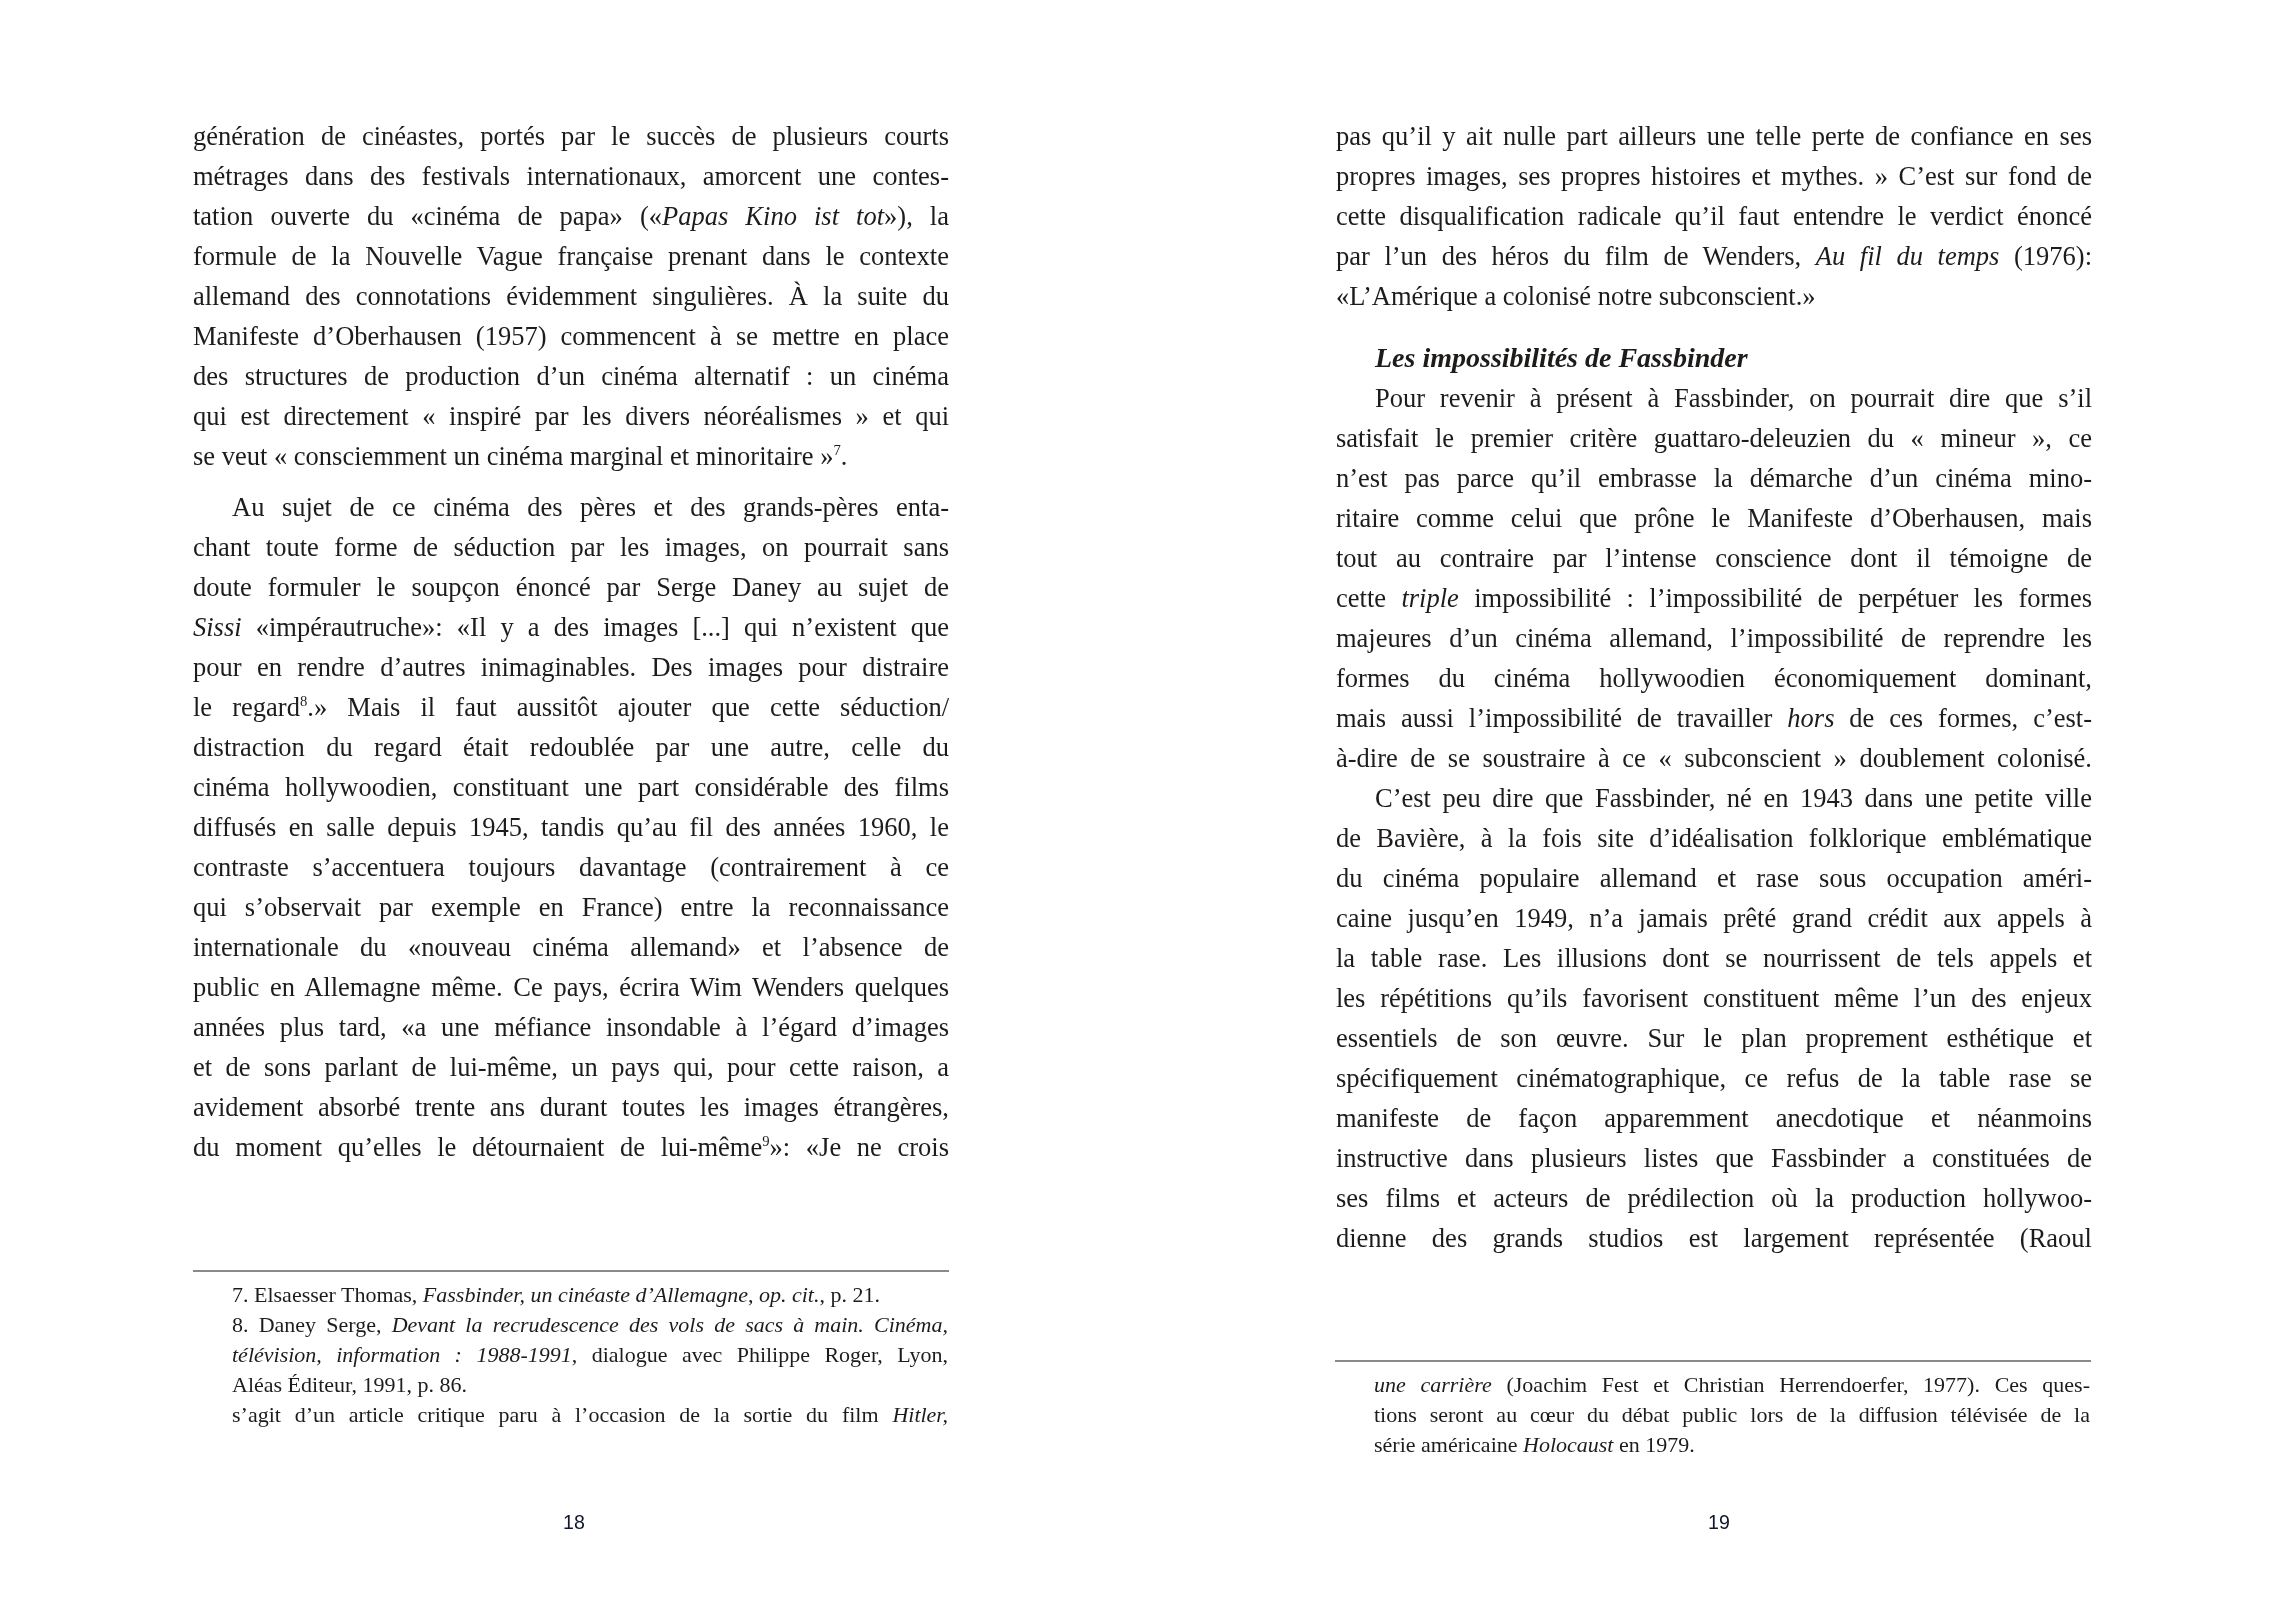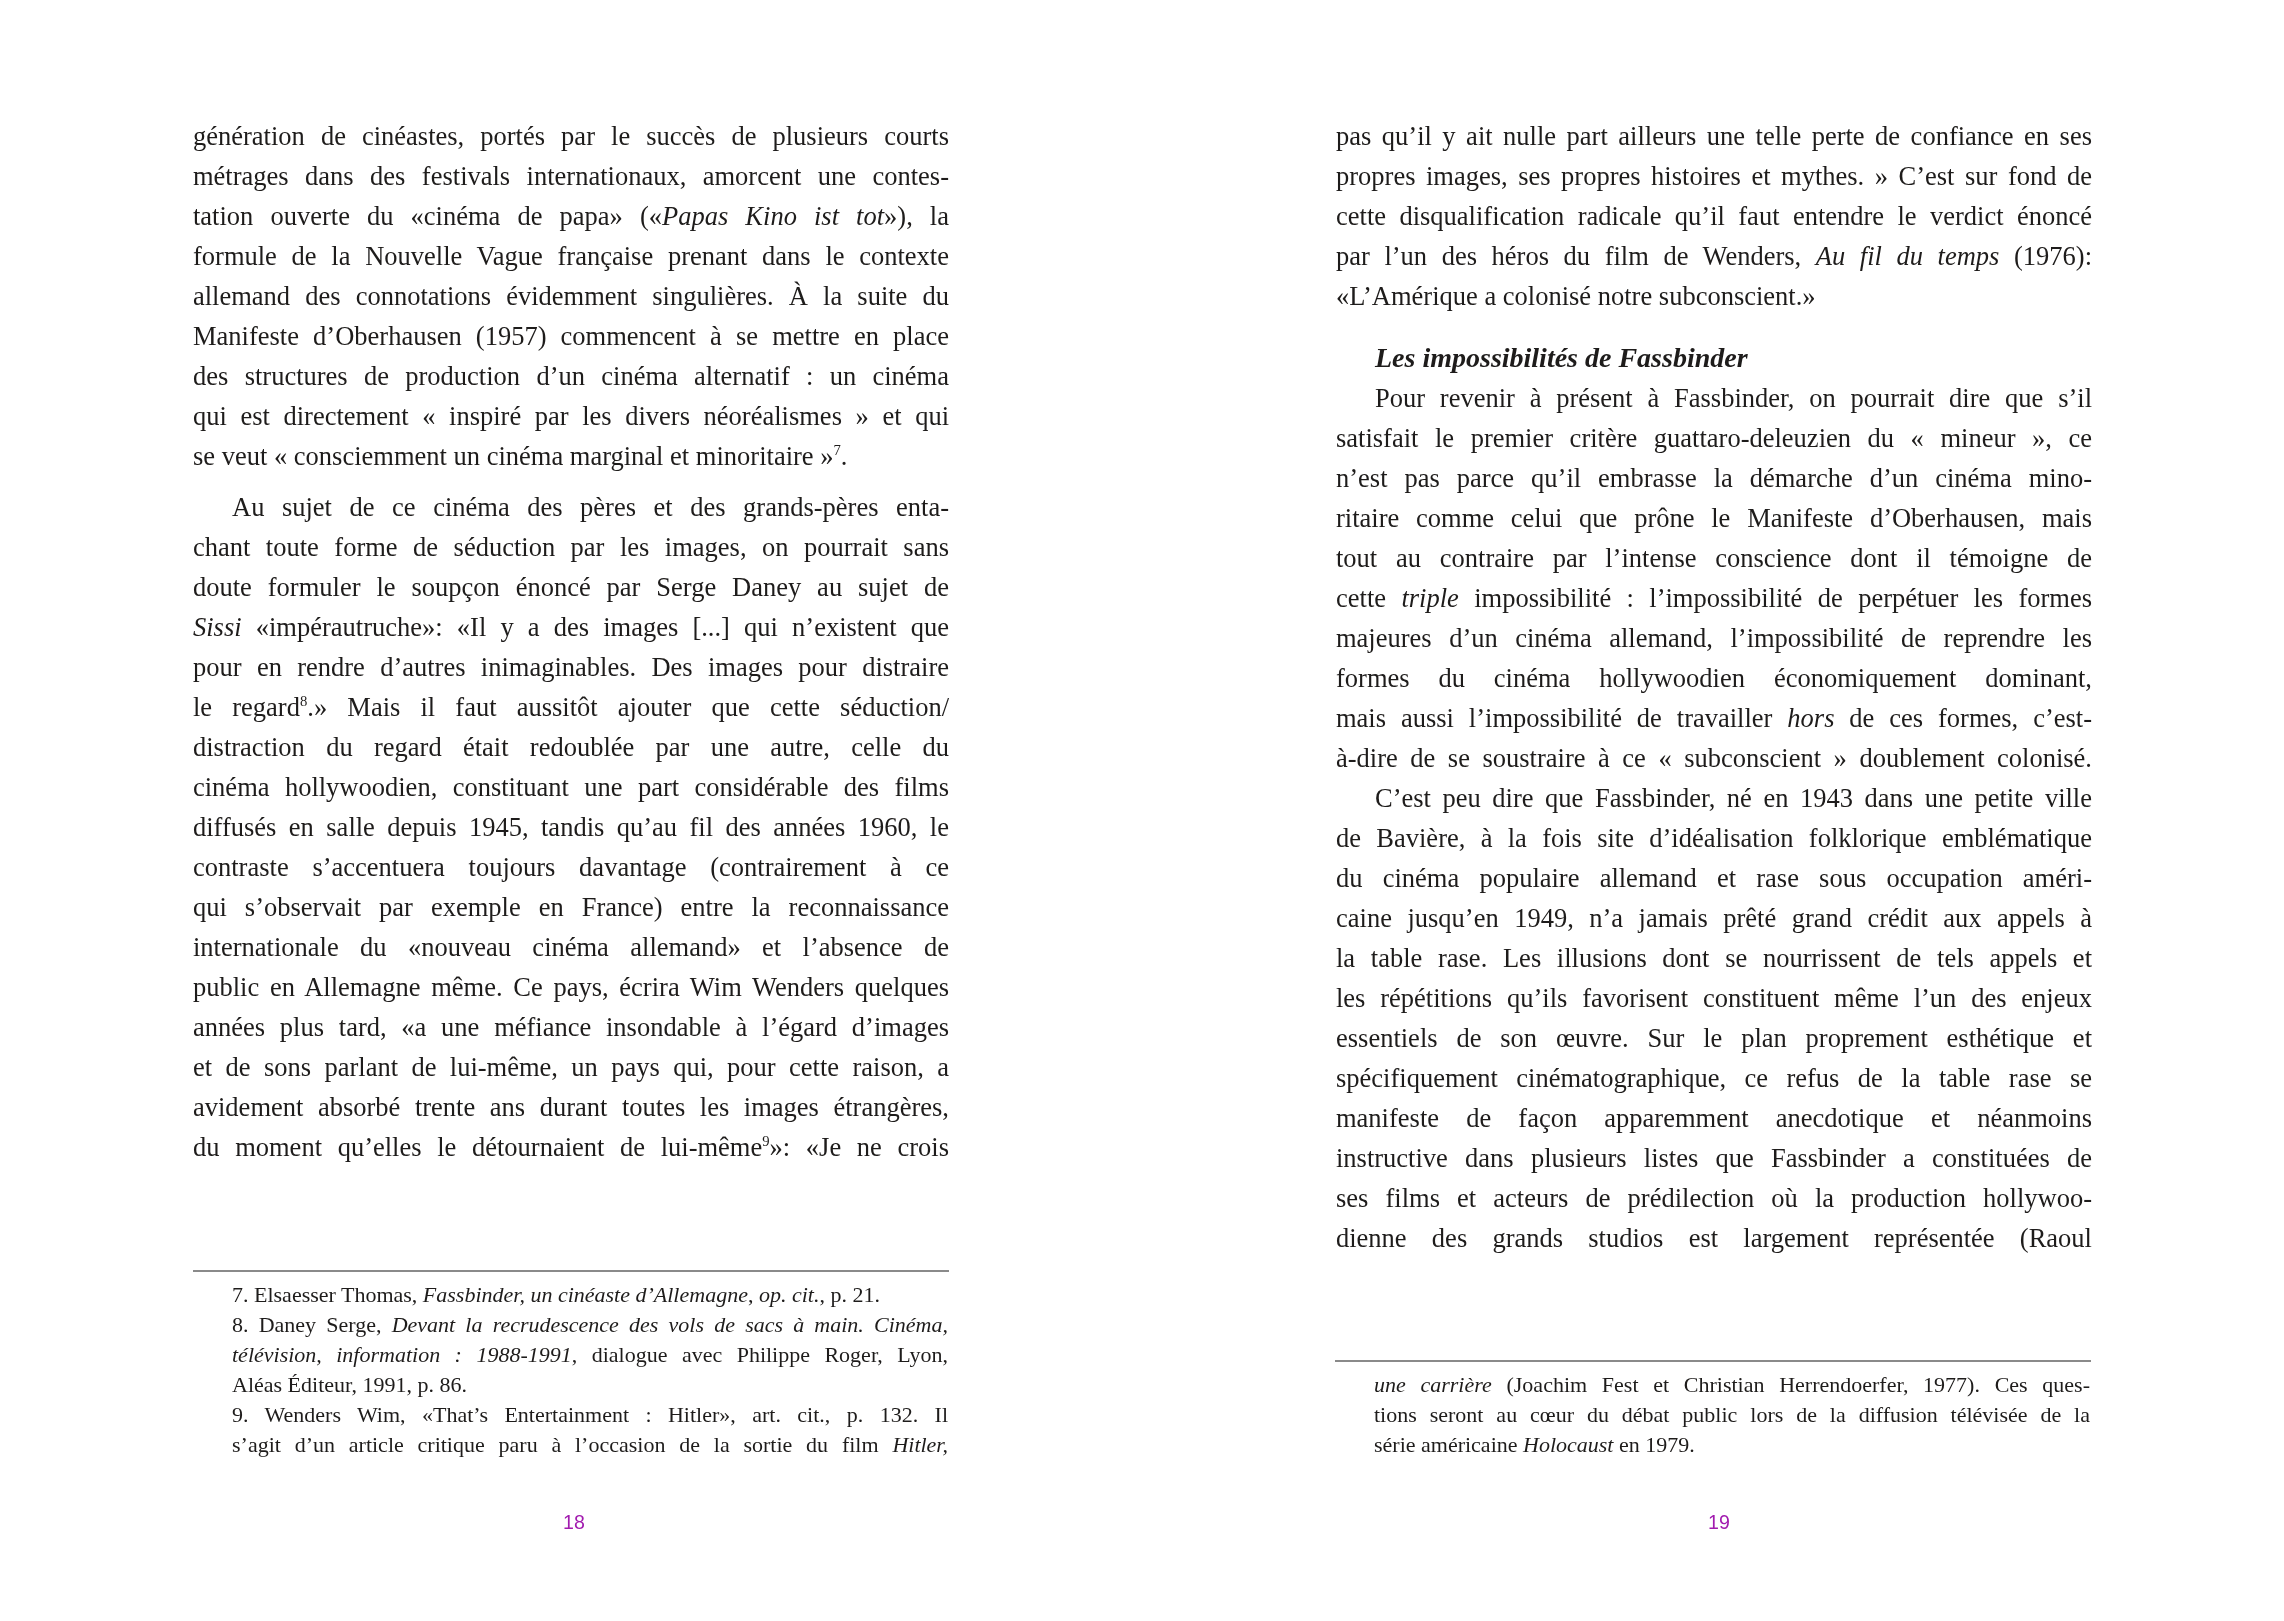--- a/index.html
+++ b/index.html
@@ -15,21 +15,21 @@
              font-style: italic; font-weight: bold; padding-left: 39px; margin-top: 21.6px; white-space: nowrap; }
   .gap { display: block; height: 10.8px; }
   i { font-style: italic; }
   sup { font-size: 14.7px; line-height: 0; vertical-align: super; }
   .rule { position: absolute; height: 2px; background: #8a8a8a; width: 756px; }
   .fn { position: absolute; width: 716px; }
   .fnline { display: block; height: 30px; line-height: 30px; font-size: 22px; white-space: nowrap;
             text-align: justify; text-align-last: justify; }
   .fnline.last { text-align-last: left; }
   .folio { position: absolute; top: 1511px; font-family: "Liberation Sans", sans-serif;
-           font-size: 19.6px; color: #a21caf; font-weight: 300; }
+           font-size: 19.6px; color: #0f172a; font-weight: 300; }
 </style>
 </head>
 <body>
 
 <div class="page" style="left:0;width:1142px;">
   <div class="col" id="left-body" style="left:193px;top:116px;">
       <span class="line">génération de cinéastes, portés par le succès de plusieurs courts</span>
       <span class="line">métrages dans des festivals internationaux, amorcent une contes-</span>
       <span class="line">tation ouverte du «cinéma de papa» («<i>Papas Kino ist tot</i>»), la</span>
       <span class="line">formule de la Nouvelle Vague française prenant dans le contexte</span>
@@ -56,21 +56,20 @@
       <span class="line">et de sons parlant de lui-même, un pays qui, pour cette raison, a</span>
       <span class="line">avidement absorbé trente ans durant toutes les images étrangères,</span>
       <span class="line">du moment qu’elles le détournaient de lui-même<sup>9</sup>»: «Je ne crois</span>
     </div>
   <div class="rule" style="left:193px;top:1270px;"></div>
   <div class="fn" id="left-fn" style="left:232px;top:1280px;">
       <span class="fnline last">7. Elsaesser Thomas, <i>Fassbinder, un cinéaste d’Allemagne</i>, <i>op. cit.</i>, p. 21.</span>
       <span class="fnline">8. Daney Serge, <i>Devant la recrudescence des vols de sacs à main. Cinéma,</i></span>
       <span class="fnline" style="padding-left: 0px;"><i>télévision, information : 1988-1991</i>, dialogue avec Philippe Roger, Lyon,</span>
       <span class="fnline last" style="padding-left: 0px;">Aléas Éditeur, 1991, p. 86.</span>
-      <span class="fnline">9. Wenders Wim, «That’s Entertainment : Hitler», art. cit., p. 132. Il</span>
       <span class="fnline" style="padding-left: 0px;">s’agit d’un article critique paru à l’occasion de la sortie du film <i>Hitler,</i></span>
     </div>
   <div class="folio" style="left:563px;">18</div>
 </div>
 
 <div class="page" style="left:1142px;width:1143px;">
   <div class="col" id="right-body" style="left:194px;top:116px;">
     <div id="right-before">
         <span class="line">pas qu’il y ait nulle part ailleurs une telle perte de confiance en ses</span>
         <span class="line">propres images, ses propres histoires et mythes. » C’est sur fond de</span>

